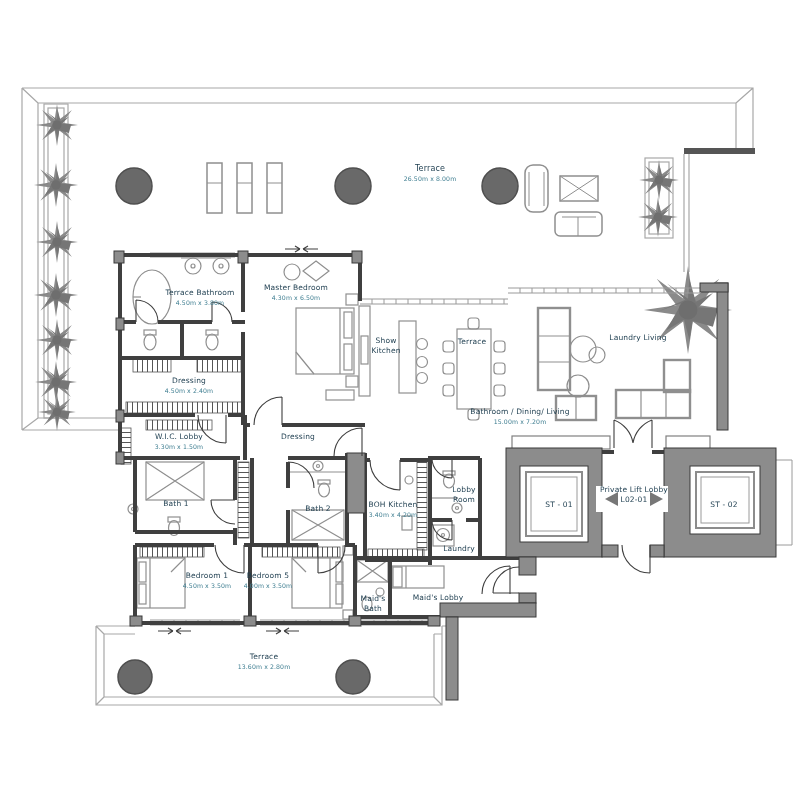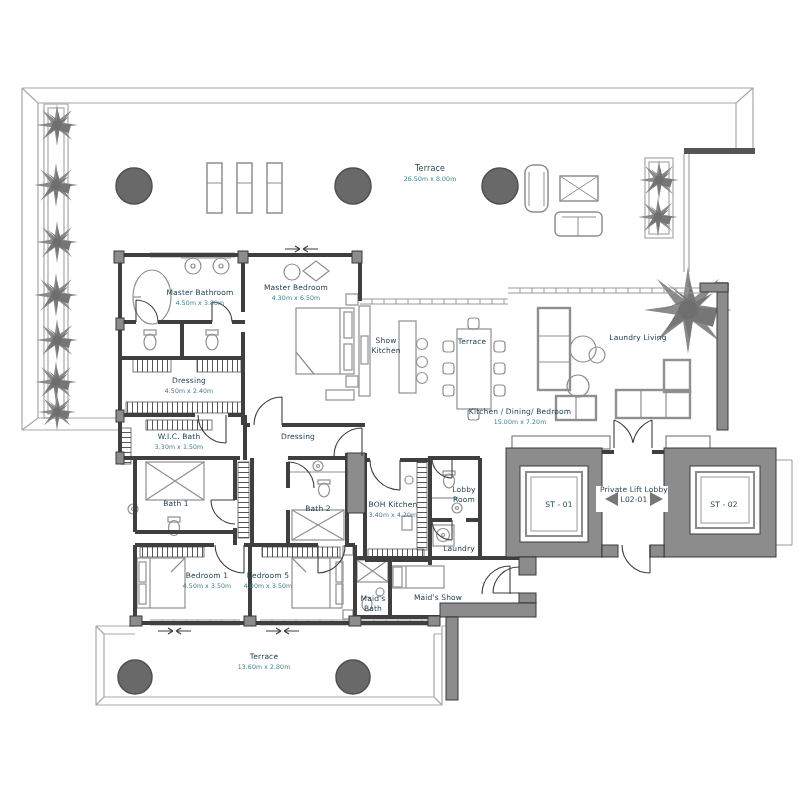--- a/index.html
+++ b/index.html
@@ -291,40 +291,40 @@
   </g>
 
   <g fill="#777">
     <polygon points="618,492 618,506 605,499"></polygon>
     <polygon points="650,492 650,506 663,499"></polygon>
   </g>
 </svg>
 
 <div id="labels">
   <div class="lbl big" style="left:430px;top:164px"><span class="nm">Terrace</span><span class="dm">26.50m x 8.00m</span></div>
-  <div class="lbl" style="left:200px;top:288px"><span class="nm">Master Bathroom</span><span class="dm">4.50m x 3.80m</span></div>
+  <div class="lbl" style="left:200px;top:288px"><span class="nm">Terrace Bathroom</span><span class="dm">4.50m x 3.80m</span></div>
   <div class="lbl" style="left:296px;top:283px"><span class="nm">Master Bedroom</span><span class="dm">4.30m x 6.50m</span></div>
   <div class="lbl" style="left:386px;top:336px"><span class="nm">Show
 Kitchen</span></div>
   <div class="lbl" style="left:472px;top:337px"><span class="nm">Terrace</span></div>
   <div class="lbl" style="left:638px;top:333px"><span class="nm">Laundry Living</span></div>
-  <div class="lbl" style="left:520px;top:407px"><span class="nm">Kitchen / Dining/ Bedroom</span><span class="dm">15.00m x 7.20m</span></div>
+  <div class="lbl" style="left:520px;top:407px"><span class="nm">Bathroom / Dining/ Living</span><span class="dm">15.00m x 7.20m</span></div>
   <div class="lbl" style="left:189px;top:376px"><span class="nm">Dressing</span><span class="dm">4.50m x 2.40m</span></div>
-  <div class="lbl" style="left:179px;top:432px"><span class="nm">W.I.C. Bath</span><span class="dm">3.30m x 1.50m</span></div>
+  <div class="lbl" style="left:179px;top:432px"><span class="nm">W.I.C. Lobby</span><span class="dm">3.30m x 1.50m</span></div>
   <div class="lbl" style="left:298px;top:432px"><span class="nm">Dressing</span></div>
   <div class="lbl" style="left:176px;top:499px"><span class="nm">Bath 1</span></div>
   <div class="lbl" style="left:318px;top:504px"><span class="nm">Bath 2</span></div>
   <div class="lbl" style="left:393px;top:500px"><span class="nm">BOH Kitchen</span><span class="dm">3.40m x 4.20m</span></div>
   <div class="lbl" style="left:464px;top:485px"><span class="nm">Lobby
 Room</span></div>
   <div class="lbl" style="left:459px;top:544px"><span class="nm">Laundry</span></div>
   <div class="lbl" style="left:207px;top:571px"><span class="nm">Bedroom 1</span><span class="dm">4.50m x 3.50m</span></div>
   <div class="lbl" style="left:268px;top:571px"><span class="nm">Bedroom 5</span><span class="dm">4.00m x 3.50m</span></div>
   <div class="lbl" style="left:373px;top:594px"><span class="nm">Maid's
 Bath</span></div>
-  <div class="lbl" style="left:438px;top:593px"><span class="nm">Maid's Show</span></div>
+  <div class="lbl" style="left:438px;top:593px"><span class="nm">Maid's Lobby</span></div>
   <div class="lbl" style="left:634px;top:485px"><span class="nm">Private Lift Lobby
 L02-01</span></div>
   <div class="lbl" style="left:559px;top:500px"><span class="nm">ST - 01</span></div>
   <div class="lbl" style="left:724px;top:500px"><span class="nm">ST - 02</span></div>
   <div class="lbl" style="left:264px;top:652px"><span class="nm">Terrace</span><span class="dm">13.60m x 2.80m</span></div>
 </div>
 </div>
 
 </body></html>

